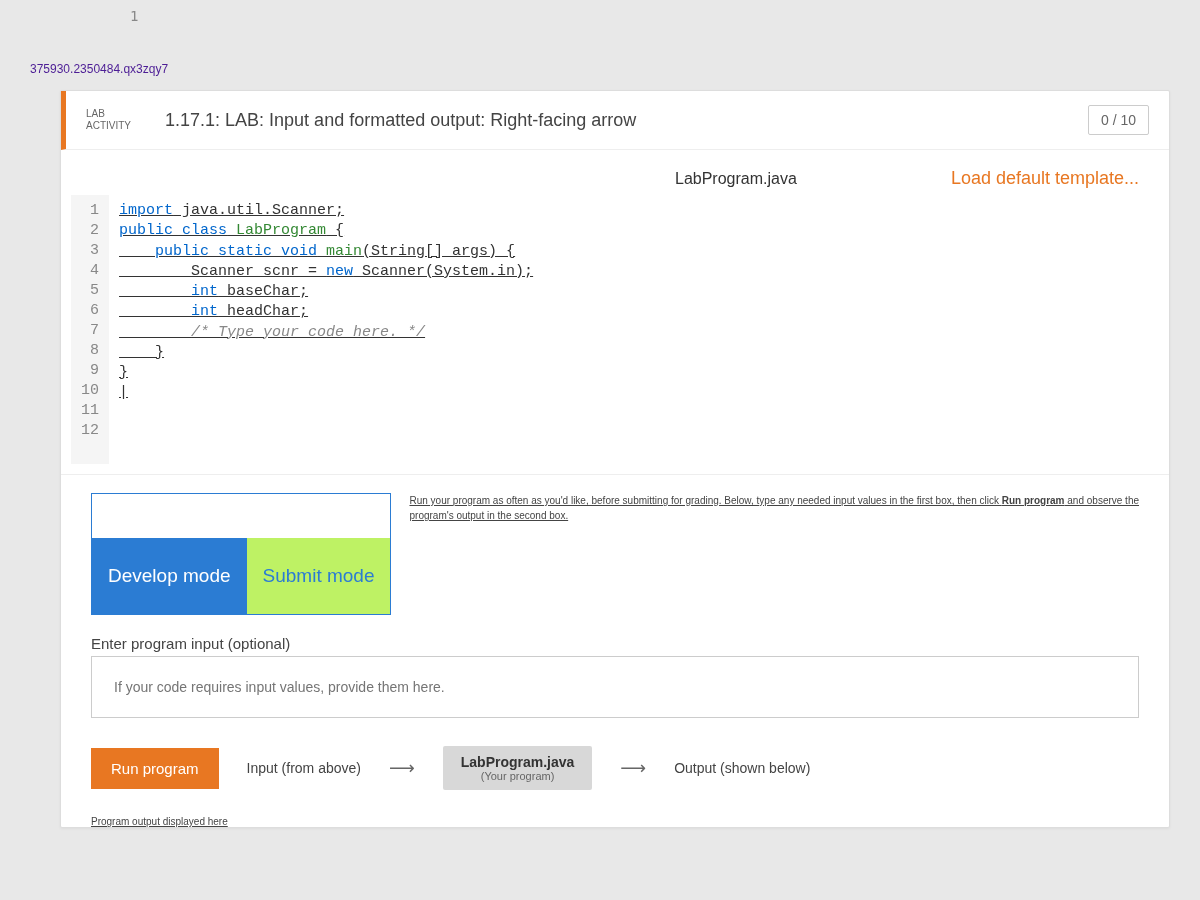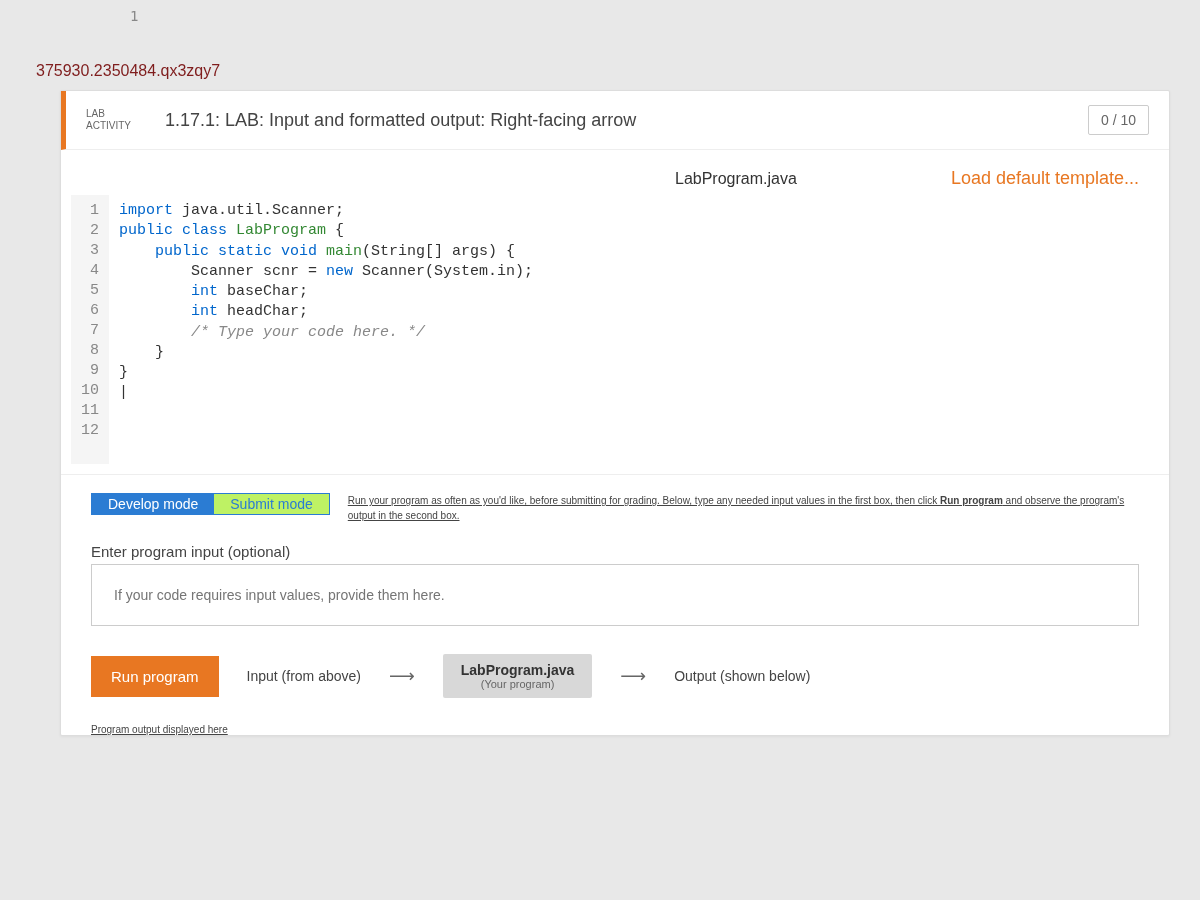--- a/index.html
+++ b/index.html
@@ -14,23 +14,23 @@
       position: absolute;
       top: 8px;
       left: 130px;
       font-size: 14px;
       color: #888;
       font-family: monospace;
     }
     .watermark {
       position: absolute;
       top: 62px;
-      left: 36px;
-      font-size: 16px;
-      color: #7f1d1d;
+      left: 30px;
+      font-size: 12px;
+      color: #4c1d95;
     }
     .card {
       background: #fff;
       margin: 90px 30px 0 60px;
       border: 1px solid #ddd;
       border-radius: 2px;
       box-shadow: 0 1px 3px rgba(0,0,0,0.05);
     }
     .card-header {
       display: flex;
@@ -89,38 +89,40 @@
       color: #888;
       background: #f5f5f5;
       padding: 6px 10px;
       user-select: none;
     }
     .gutter div { height: 20px; }
     .code {
       padding: 6px 10px;
       white-space: pre;
       color: #333;
+      text-decoration: underline;
     }
     .kw { color: #0066cc; }
     .classn { color: #338833; }
     .comment { color: #888; font-style: italic; }
     .modes-row {
       display: flex;
       align-items: flex-start;
       padding: 18px 30px 10px 30px;
       gap: 18px;
     }
     .mode-tabs {
       display: flex;
       border: 1px solid #2b7cd3;
     }
     .mode-tab {
-      padding: 2px 16px;
-      font-size: 14px;
+      padding: 27px 16px;
+      font-size: 19px;
       cursor: pointer;
+      margin-top: 44px;
     }
     .mode-tab.active {
       background: #2b7cd3;
       color: #fff;
     }
     .mode-tab.inactive {
       background: #bef264;
       color: #2b7cd3;
     }
     .mode-desc {

